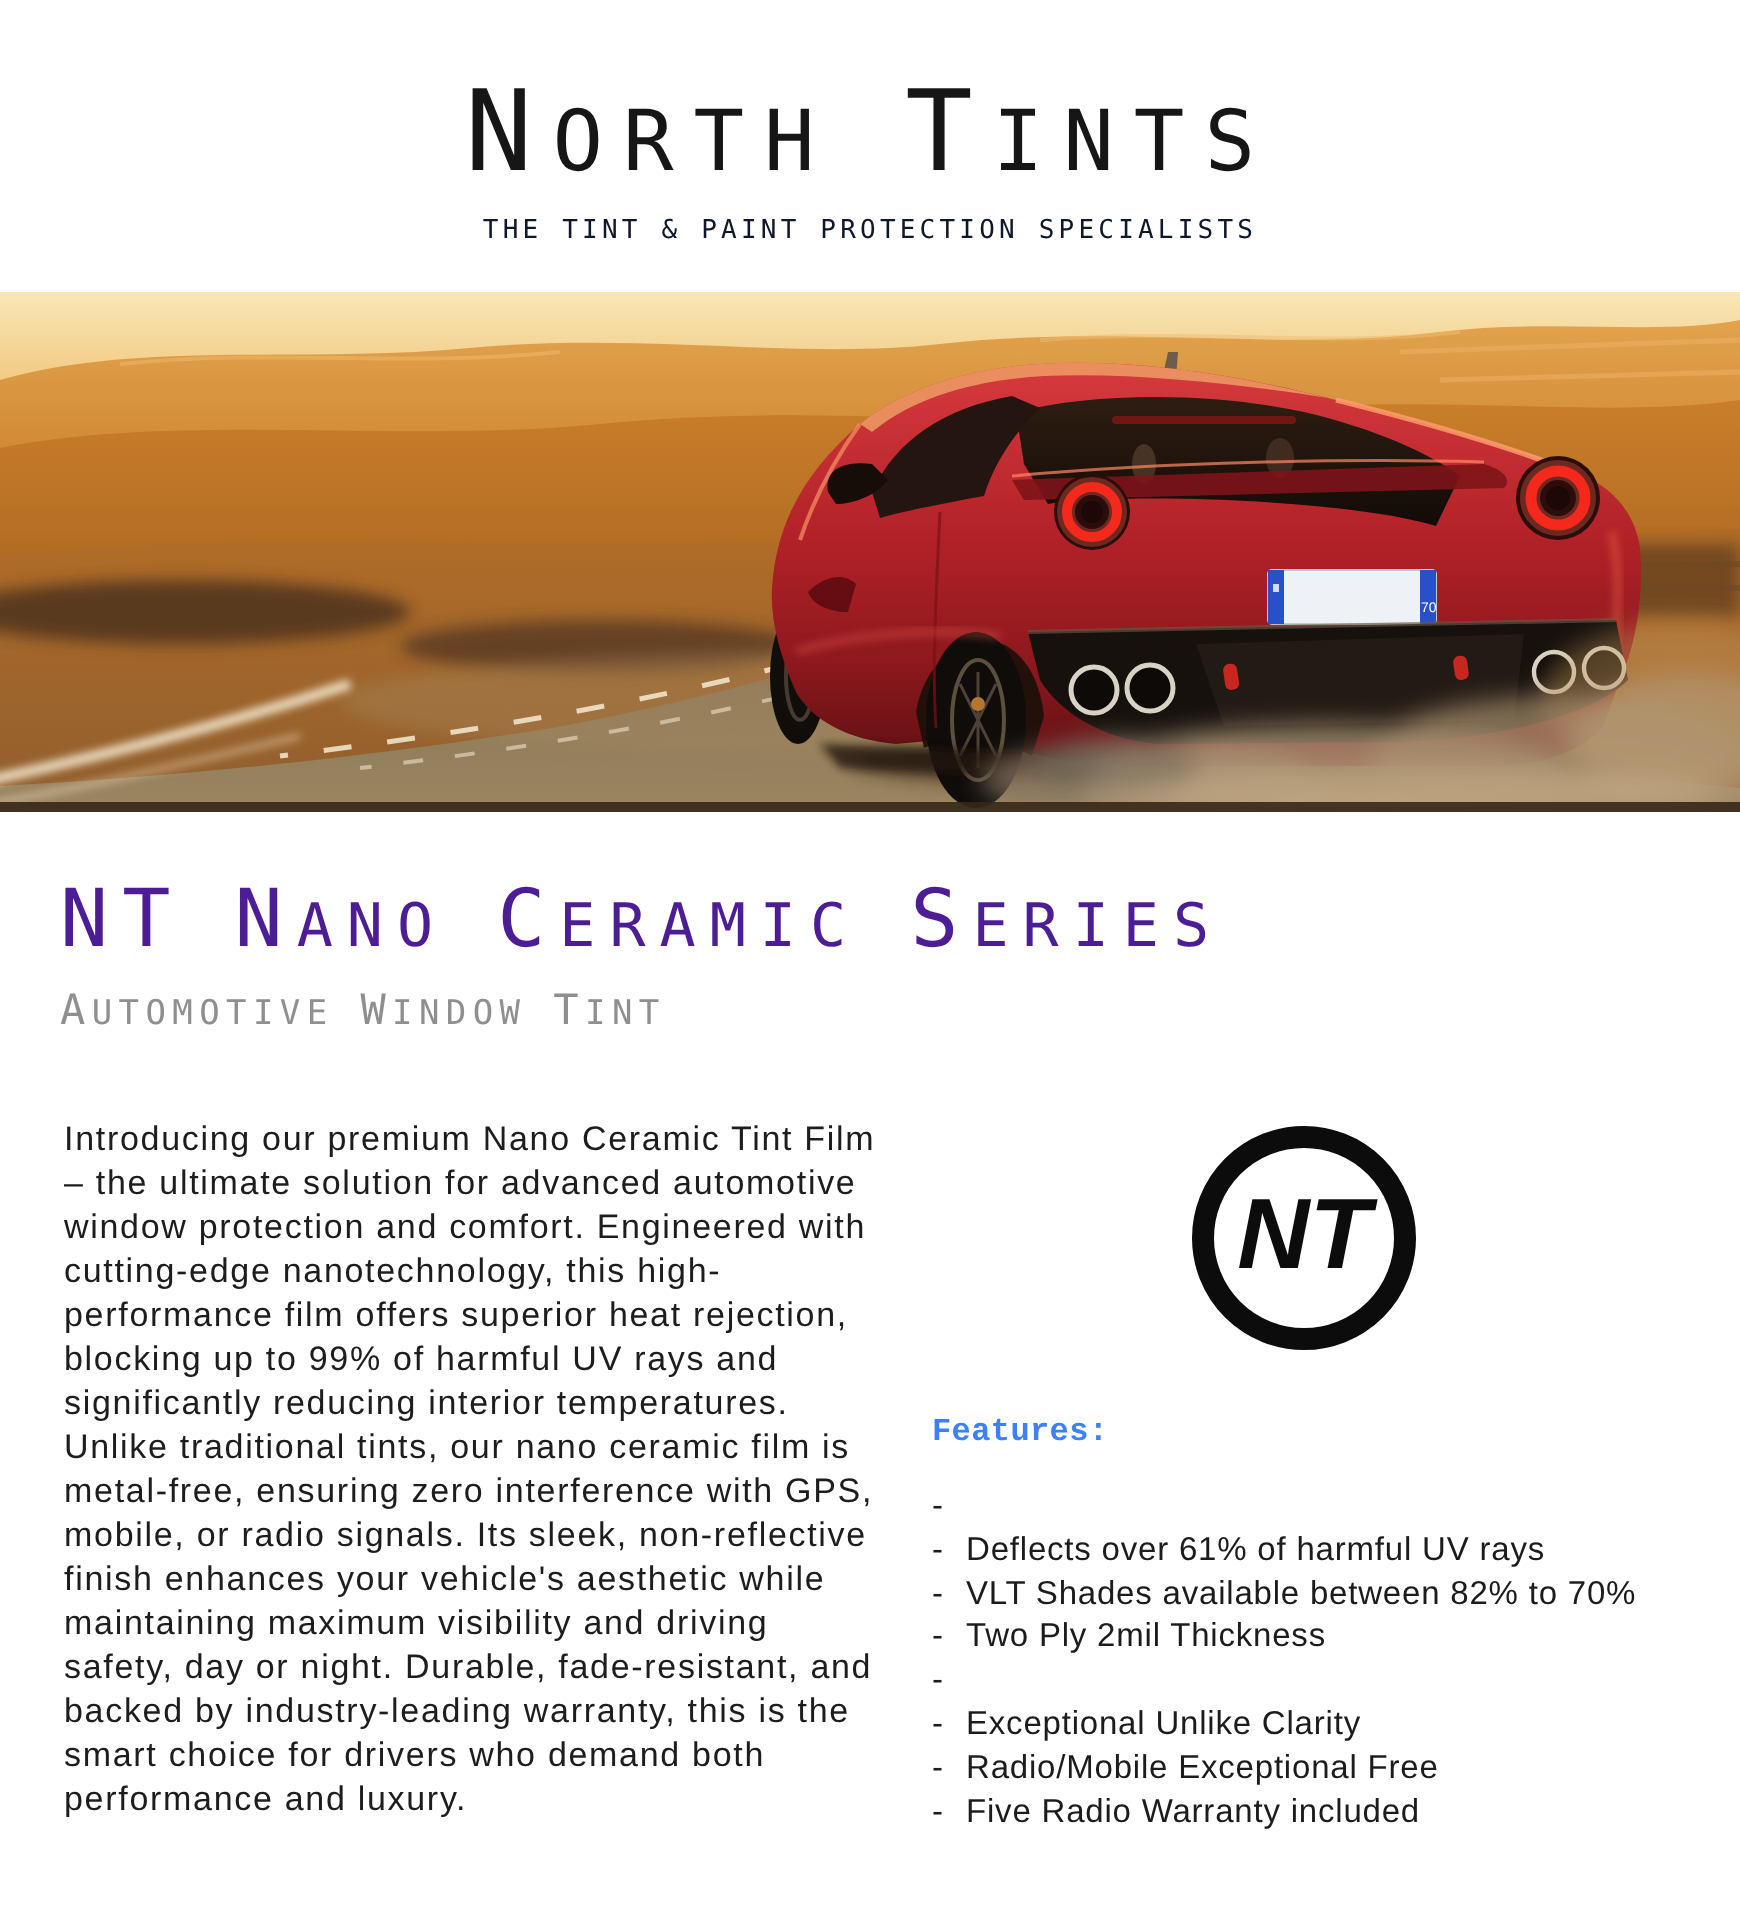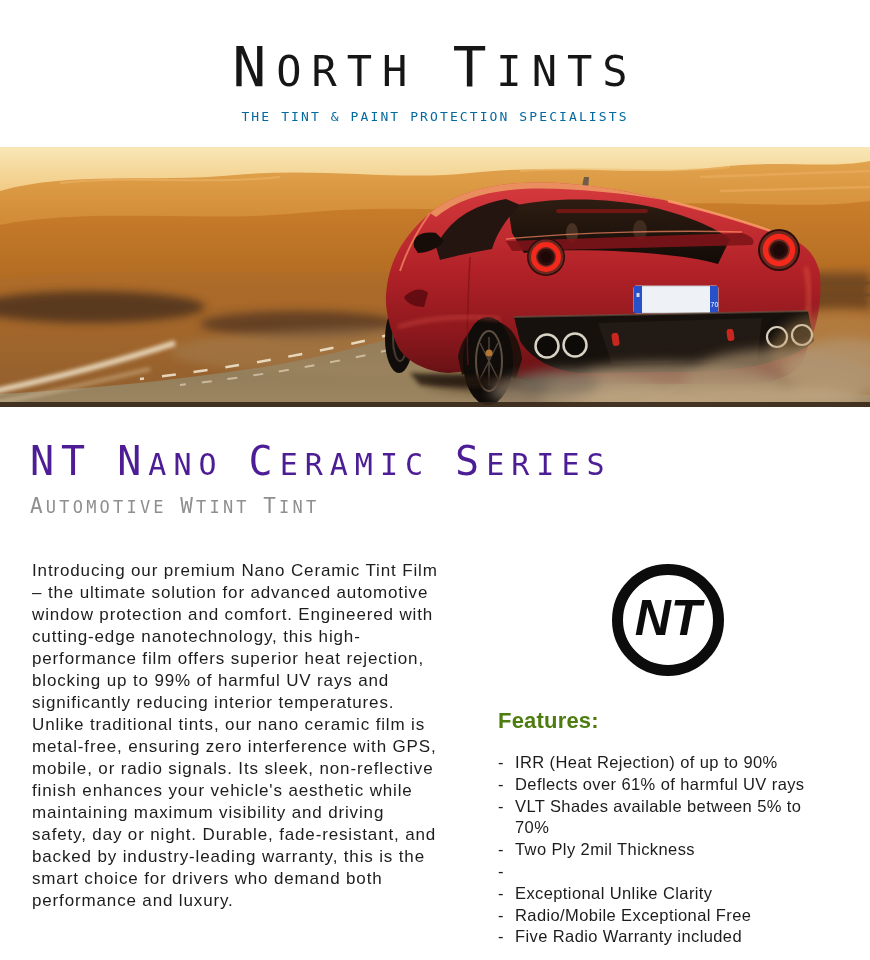--- a/index.html
+++ b/index.html
@@ -4,42 +4,42 @@
 <style>
   html,body{margin:0;padding:0;background:#ffffff;}
   .page{position:relative;width:870px;height:960px;background:#fff;overflow:hidden;
         font-family:"Liberation Sans",sans-serif;color:#1c1c1c;}
   
   .header{text-align:center;padding-top:38px;}
   .logo-title{font-family:"DejaVu Sans Mono",monospace;font-weight:400;color:#161616;
               font-size:42px;letter-spacing:10px;line-height:58px;white-space:nowrap;}
   .logo-title .cap{font-size:56px;}
   .tagline{font-family:"DejaVu Sans Mono",monospace;font-size:13px;letter-spacing:2.1px;
-           color:#0369a1;margin-top:8px;white-space:nowrap;}
+           color:#0f172a;margin-top:8px;white-space:nowrap;}
   
   .hero{display:block;width:870px;height:260px;margin-top:23px;}
   
   .section-head{padding:0 30px;margin-top:34px;}
   .section-title{font-family:"DejaVu Sans Mono",monospace;color:#4c1d95;font-size:30px;
                  letter-spacing:7px;line-height:40px;white-space:nowrap;}
   .section-title .cap{font-size:40px;}
   .section-sub{font-family:"DejaVu Sans Mono",monospace;color:#8f8f8f;font-size:17px;
                letter-spacing:3.2px;margin-top:9px;white-space:nowrap;}
   .section-sub .cap{font-size:21px;}
   
-  .content{display:flex;padding:0 32px;margin-top:42px;gap:32px;}
+  .content{display:flex;padding:0 32px;margin-top:42px;}
   .intro-col{width:412px;flex:none;}
   .intro-text{margin:0;font-size:17px;line-height:22px;letter-spacing:.85px;color:#1d1d1d;}
   .side-col{flex:1;padding-left:22px;}
   .badge-wrap{display:flex;justify-content:center;margin-top:4px;}
   .nt-badge{width:90px;height:90px;border:11px solid #0c0c0c;border-radius:50%;
             display:flex;align-items:center;justify-content:center;background:#fff;}
   .nt-badge-text{font-weight:bold;font-style:italic;font-size:50px;color:#0c0c0c;
                  letter-spacing:0;transform:translateY(-2px);}
-  .features-heading{font-size:22px;font-weight:bold;color:#4d7c0f;margin-top:32px;letter-spacing:.2px;}
+  .features-heading{font-size:16px;font-weight:bold;color:#3b82f6;margin-top:32px;letter-spacing:.2px;font-family:Liberation Mono, monospace;}
   .features-list{list-style:none;margin:18px 0 0;padding:0;font-size:16.5px;line-height:21.8px;
                  color:#1c1c1c;letter-spacing:.4px;}
   .features-list li{display:flex;}
   .features-list .dash{width:17px;flex:none;}
 </style>
 </head>
 <body>
 
 <div class="page">
 
@@ -192,46 +192,45 @@
       <ellipse cx="780" cy="232" rx="95" ry="30" fill="#a88e6e" opacity="0.7"></ellipse>
       <ellipse cx="845" cy="225" rx="60" ry="34" fill="#b49a76" opacity="0.65"></ellipse>
       <ellipse cx="700" cy="252" rx="160" ry="14" fill="#c4ab87" opacity="0.6"></ellipse>
       <ellipse cx="560" cy="236" rx="40" ry="14" fill="#776b5c" opacity="0.6"></ellipse>
     </g>
     <rect x="0" y="255" width="870" height="5" fill="#362718" opacity="0.9"></rect>
   </svg>
 
   <div class="section-head">
     <div class="section-title"><span class="cap">NT</span><span class="rest"></span> <span class="cap">N</span><span class="rest">ANO</span> <span class="cap">C</span><span class="rest">ERAMIC</span> <span class="cap">S</span><span class="rest">ERIES</span></div>
-    <div class="section-sub"><span class="cap">A</span><span class="rest">UTOMOTIVE</span> <span class="cap">W</span><span class="rest">TINT</span> <span class="cap">T</span><span class="rest">INT</span></div>
+    <div class="section-sub"><span class="cap">A</span><span class="rest">UTOMOTIVE</span> <span class="cap">W</span><span class="rest">INDOW</span> <span class="cap">T</span><span class="rest">INT</span></div>
   </div>
 
   <div class="content">
     <div class="intro-col">
       <p class="intro-text">Introducing our premium Nano Ceramic Tint Film – the ultimate solution for advanced automotive window protection and comfort. Engineered with cutting-edge nanotechnology, this high-performance film offers superior heat rejection, blocking up to 99% of harmful UV rays and significantly reducing interior temperatures. Unlike traditional tints, our nano ceramic film is metal-free, ensuring zero interference with GPS, mobile, or radio signals. Its sleek, non-reflective finish enhances your vehicle's aesthetic while maintaining maximum visibility and driving safety, day or night. Durable, fade-resistant, and backed by industry-leading warranty, this is the smart choice for drivers who demand both performance and luxury.</p>
     </div>
     <div class="side-col">
       <div class="badge-wrap">
         <div class="nt-badge">
           <span class="nt-badge-text">NT</span>
         </div>
       </div>
       <div class="features-heading">Features:</div>
       <ul class="features-list">
           <li>
             <span class="dash">-</span>
-            <span>IRR (Heat Rejection) of up to 90%</span>
           </li>
           <li>
             <span class="dash">-</span>
             <span>Deflects over 61% of harmful UV rays</span>
           </li>
           <li>
             <span class="dash">-</span>
-            <span>VLT Shades available between 5% to 70%</span>
+            <span>VLT Shades available between 82% to 70%</span>
           </li>
           <li>
             <span class="dash">-</span>
             <span>Two Ply 2mil Thickness</span>
           </li>
           <li>
             <span class="dash">-</span>
           </li>
           <li>
             <span class="dash">-</span>

